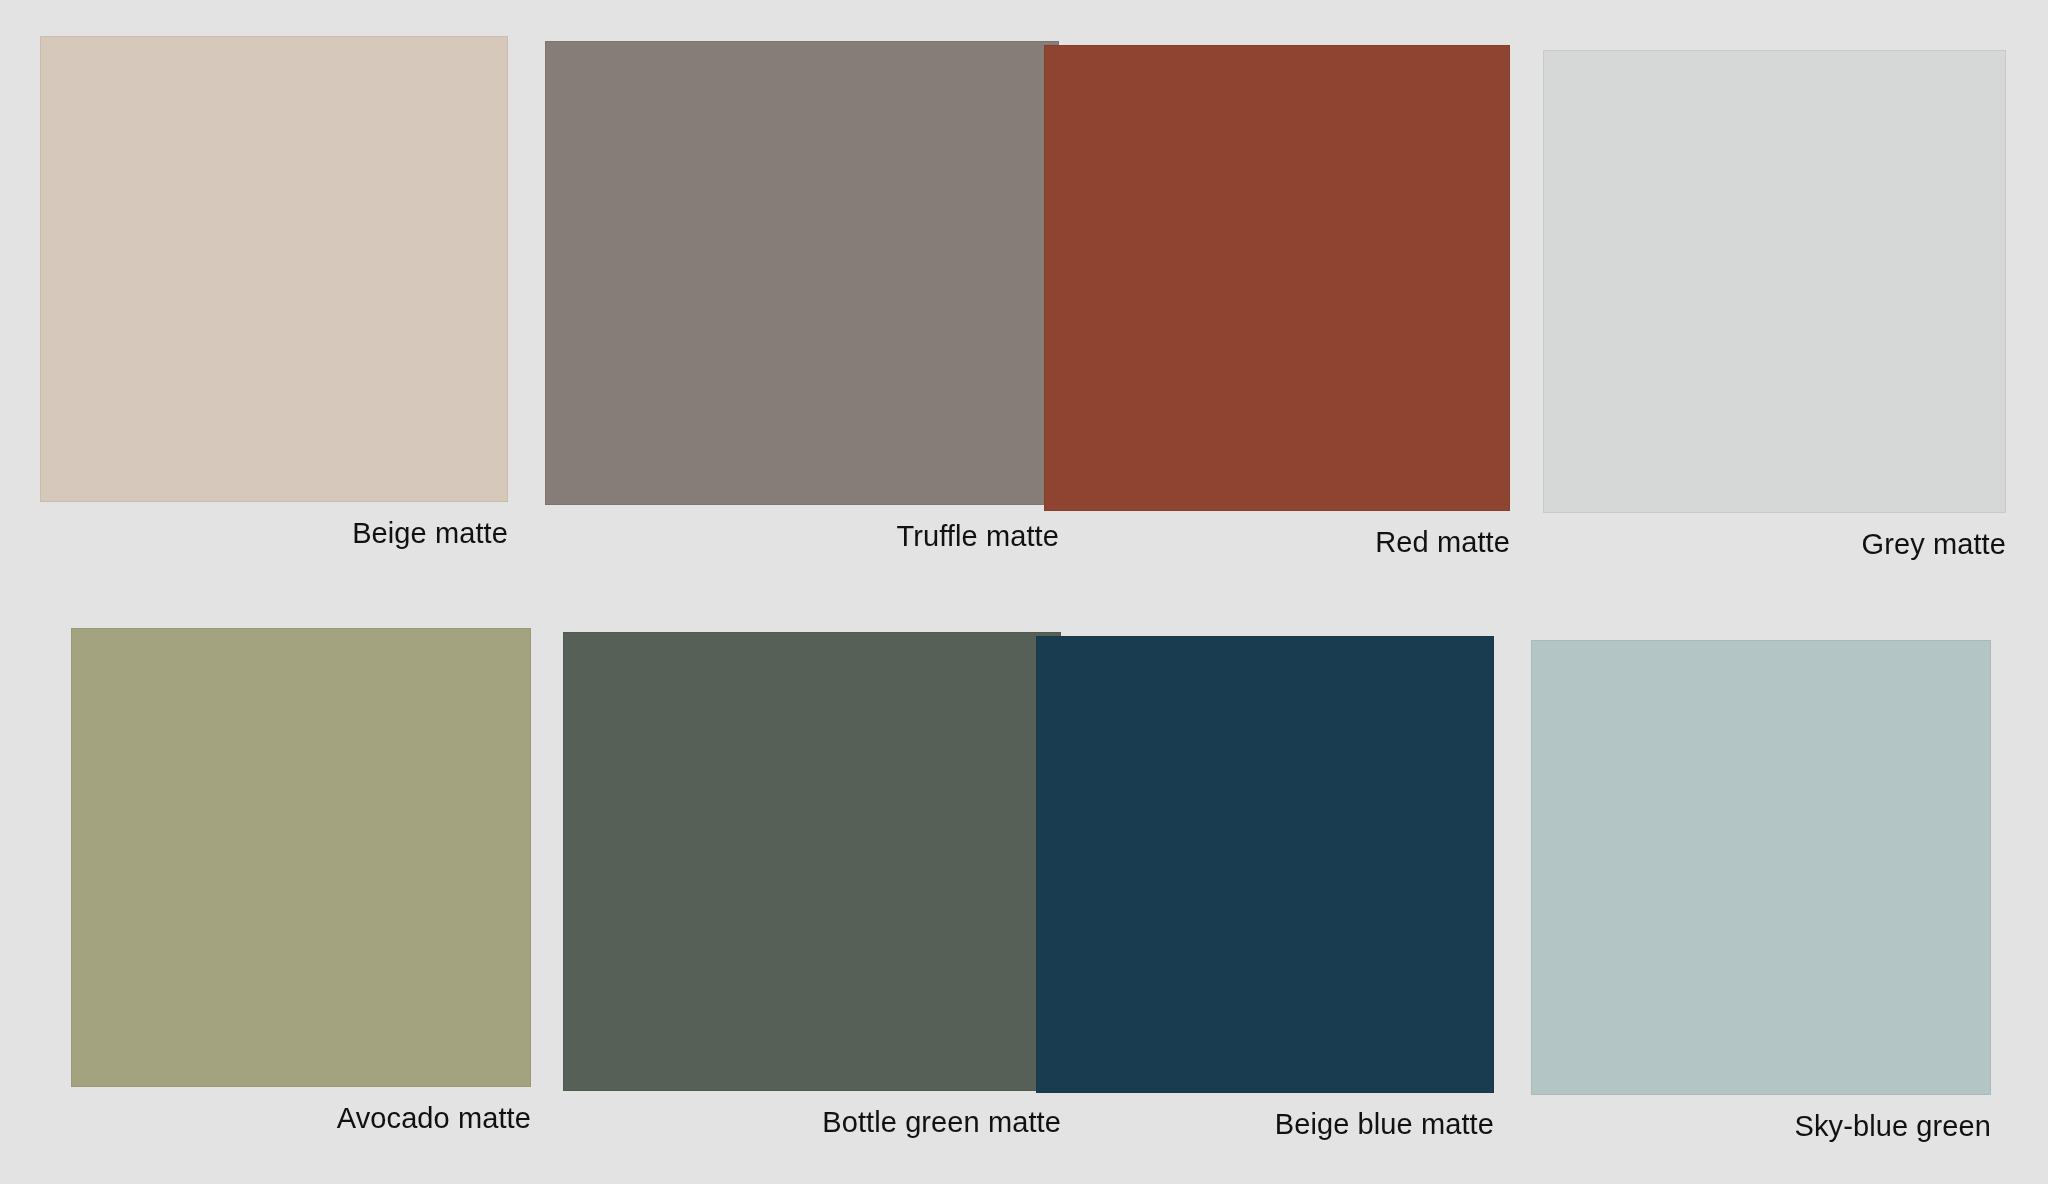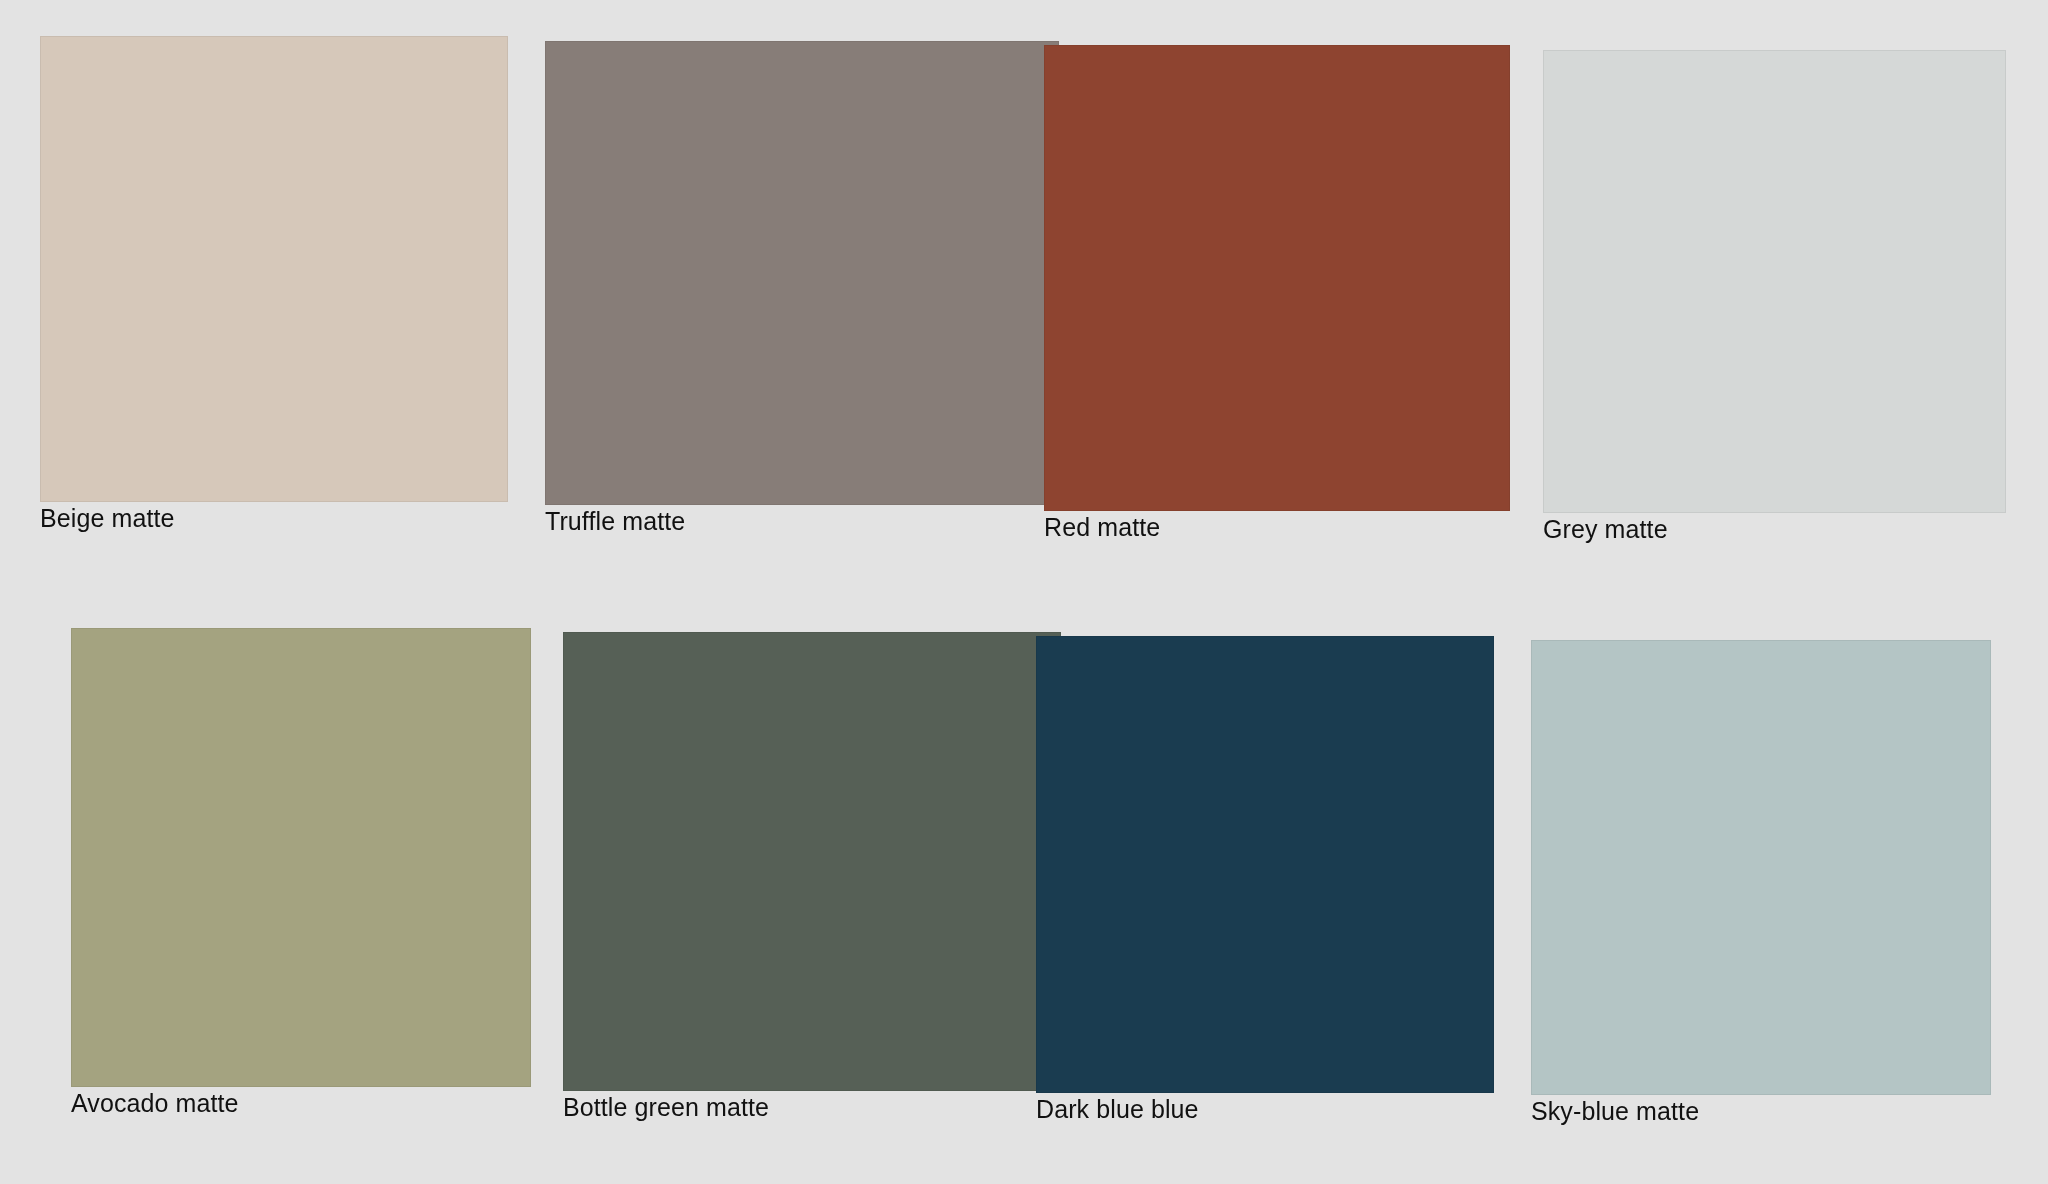--- a/index.html
+++ b/index.html
@@ -27,26 +27,27 @@
   }
 
   .swatch-chip {
     width: 100%;
     display: block;
     border: 1px solid rgba(0, 0, 0, 0.06);
   }
 
   .swatch-label {
     display: block;
-    font-size: 25px;
+    font-size: 29px;
     line-height: 1.2;
     color: #111111;
     letter-spacing: 0.1px;
     white-space: nowrap;
-    padding-top: 1px;
+    padding-top: 14px;
+    text-align: right;
   }
 
   
   .card-r1c1 { left: 40px;   top: 36px;  width: 468px; }
   .card-r1c1 .swatch-chip { height: 466px; }
 
   .card-r1c2 { left: 545px;  top: 41px;  width: 514px; }
   .card-r1c2 .swatch-chip { height: 464px; }
 
   .card-r1c3 { left: 1044px; top: 45px;  width: 466px; }
@@ -98,21 +99,21 @@
     <span class="swatch-label" style="color: rgb(17, 17, 17);">Avocado matte</span>
   </div>
 
   <div class="swatch-card card-r2c2">
     <span class="swatch-chip" style="background-color: rgb(86, 96, 86);"></span>
     <span class="swatch-label" style="color: rgb(17, 17, 17);">Bottle green matte</span>
   </div>
 
   <div class="swatch-card card-r2c3">
     <span class="swatch-chip" style="background-color: rgb(26, 60, 80);"></span>
-    <span class="swatch-label" style="color: rgb(17, 17, 17);">Dark blue blue</span>
+    <span class="swatch-label" style="color: rgb(17, 17, 17);">Beige blue matte</span>
   </div>
 
   <div class="swatch-card card-r2c4">
     <span class="swatch-chip" style="background-color: rgb(180, 197, 197);"></span>
-    <span class="swatch-label" style="color: rgb(17, 17, 17);">Sky-blue matte</span>
+    <span class="swatch-label" style="color: rgb(17, 17, 17);">Sky-blue green</span>
   </div>
 
 </div>
 
 </body></html>

